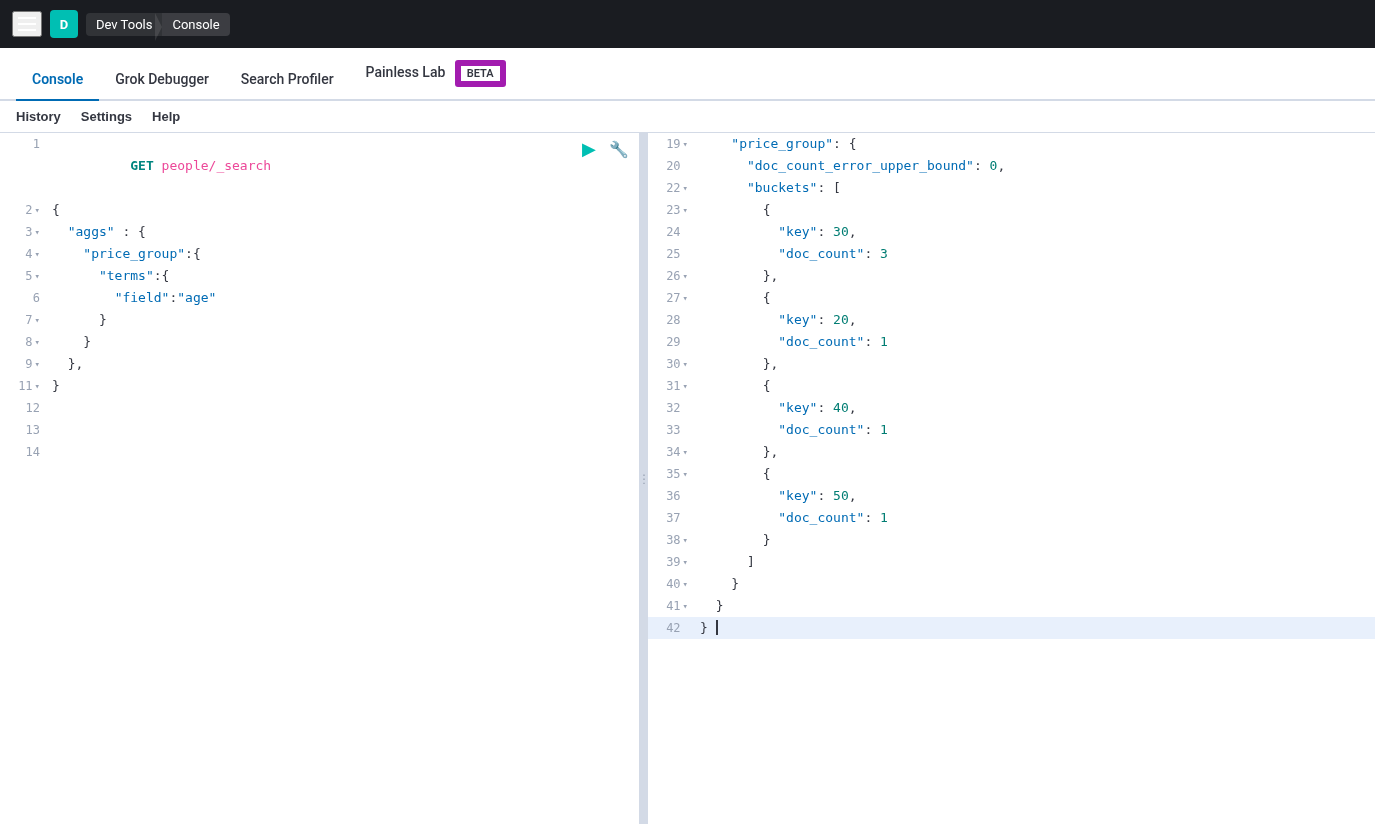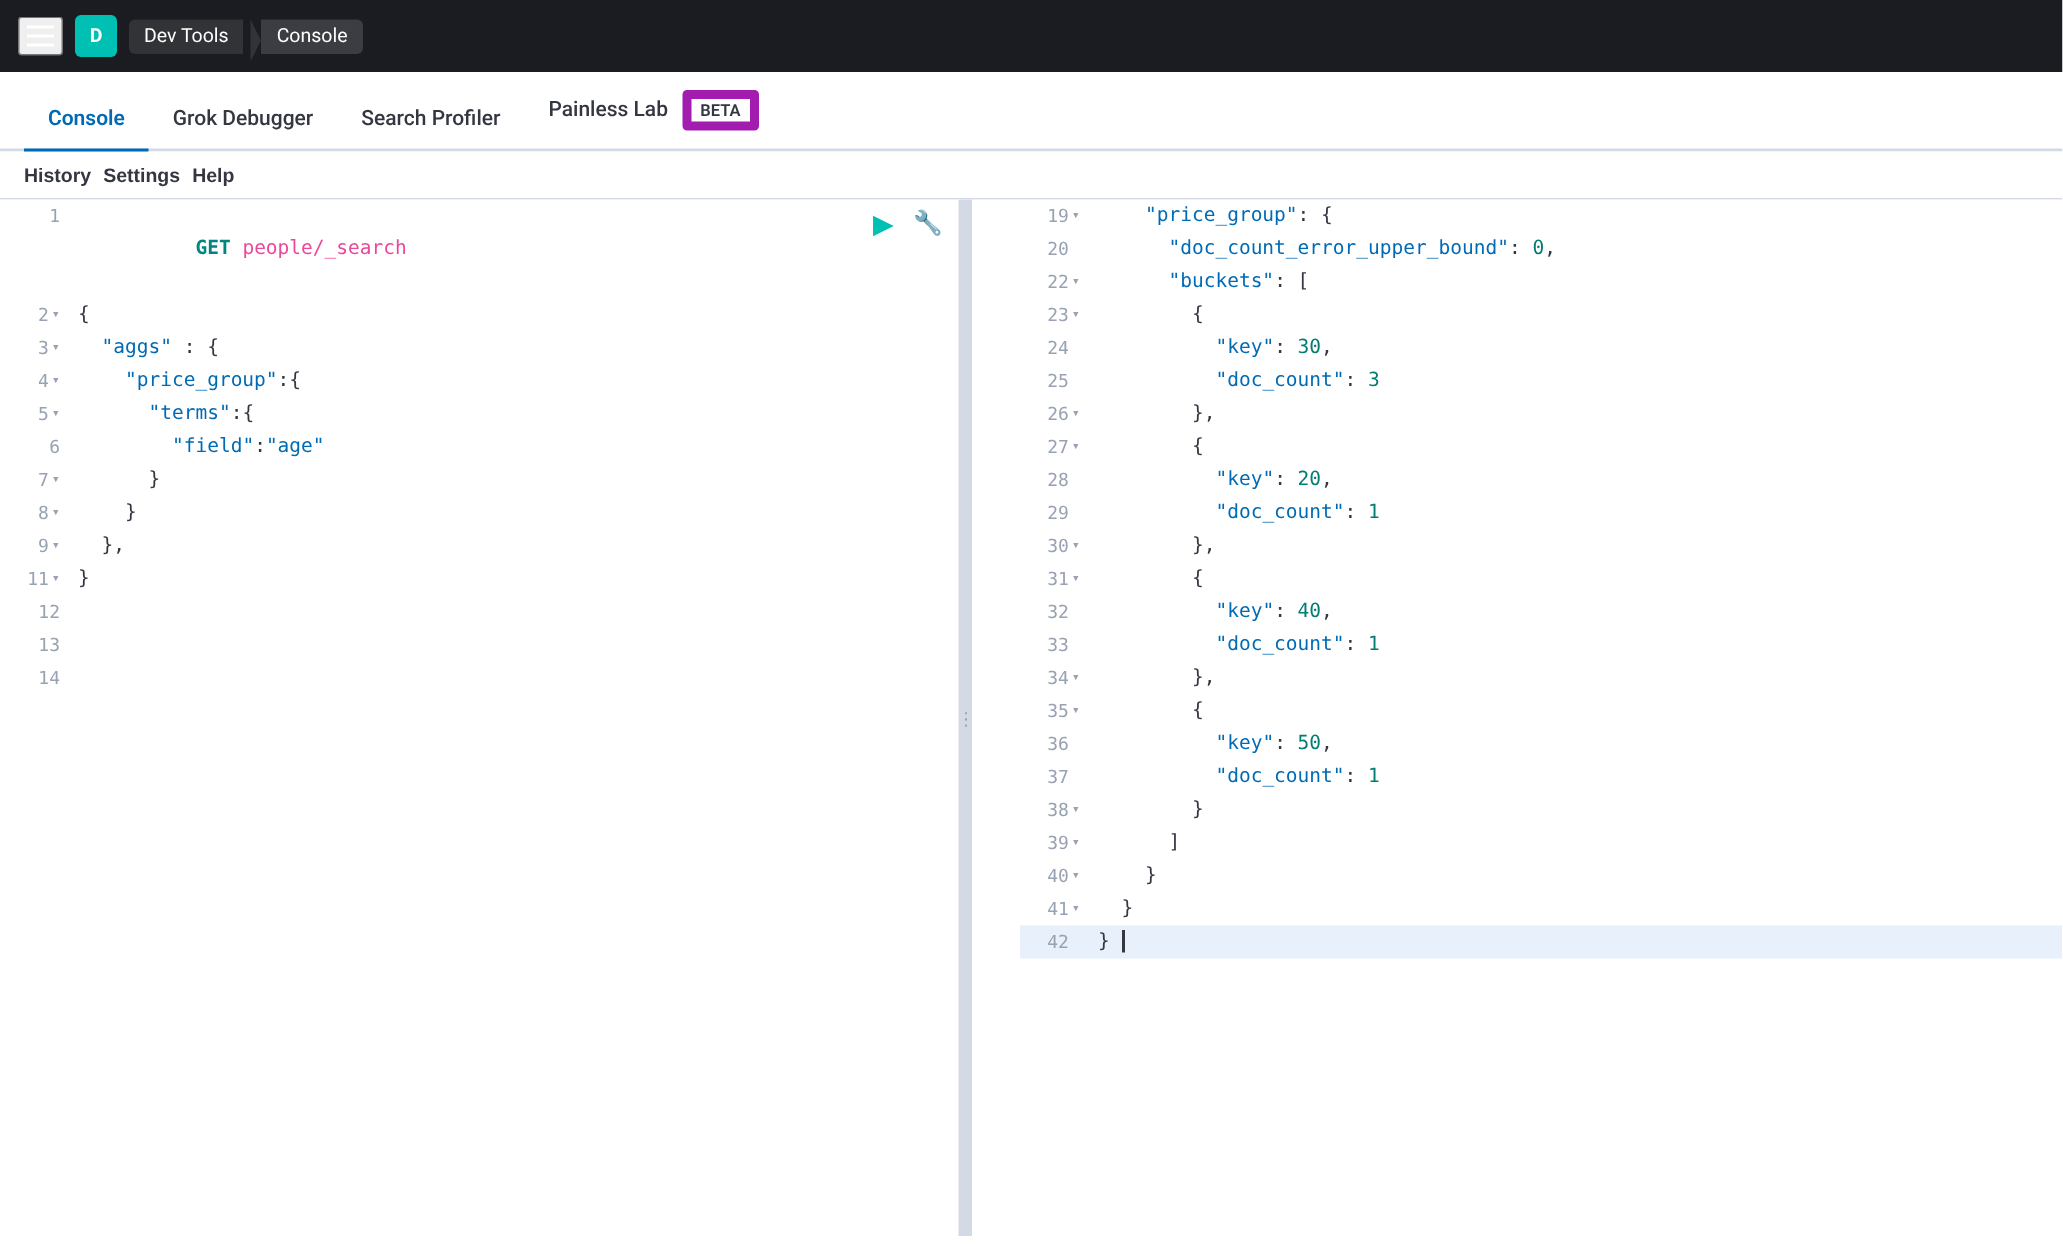--- a/index.html
+++ b/index.html
@@ -17,21 +17,21 @@
     .hamburger-btn {
       display: flex; flex-direction: column; gap: 4px; cursor: pointer; padding: 4px;
     }
     .hamburger-btn span { width: 18px; height: 2px; background: #fff; display: block; }
     .avatar-btn {
       width: 28px; height: 28px; border-radius: 4px; background: #00bfb3;
       display: flex; align-items: center; justify-content: center;
       color: #fff; font-weight: 700; font-size: 13px; cursor: pointer;
     }
     .breadcrumb {
-      display: flex; align-items: center; gap: 12px;
+      display: flex; align-items: center; gap: 0;
     }
     .breadcrumb-item {
       padding: 4px 10px; font-size: 13px; color: #fff; background: rgba(255,255,255,0.1);
       border-radius: 4px 0 0 4px; cursor: pointer;
     }
     .breadcrumb-item:last-child {
       background: rgba(255,255,255,0.15);
       border-radius: 0 4px 4px 0;
       position: relative;
     }
@@ -57,21 +57,21 @@
     }
     .tab.active { color: #006bb4; border-bottom-color: #006bb4; font-weight: 600; }
     .beta-badge {
       display: inline-block; padding: 1px 6px; font-size: 11px; font-weight: 600;
       border: 6px solid #a21caf; border-radius: 3px; margin-left: 6px; vertical-align: middle;
       color: #343741;
     }
 
     
     .toolbar {
-      display: flex; align-items: center; gap: 8px;
+      display: flex; align-items: center; gap: 20px;
       padding: 8px 16px; border-bottom: 1px solid #d3dae6;
       background: #fff;
     }
     .toolbar-btn {
       font-size: 13px; font-weight: 600; color: #343741; cursor: pointer; background: none; border: none;
     }
 
     
     .main-content {
       display: flex;
@@ -136,21 +136,20 @@
       color: #98a2b3; font-size: 12px;
     }
 
     
     .output-pane {
       flex: 1;
       overflow-y: auto;
       font-family: 'Consolas', 'Monaco', monospace;
       font-size: 13px;
       background: #fff;
-      padding-left: 32px;
     }
 
     .output-line {
       display: flex;
       min-height: 22px;
       align-items: flex-start;
     }
     .output-line.last-line { background: #e8f0fc; }
 
     

